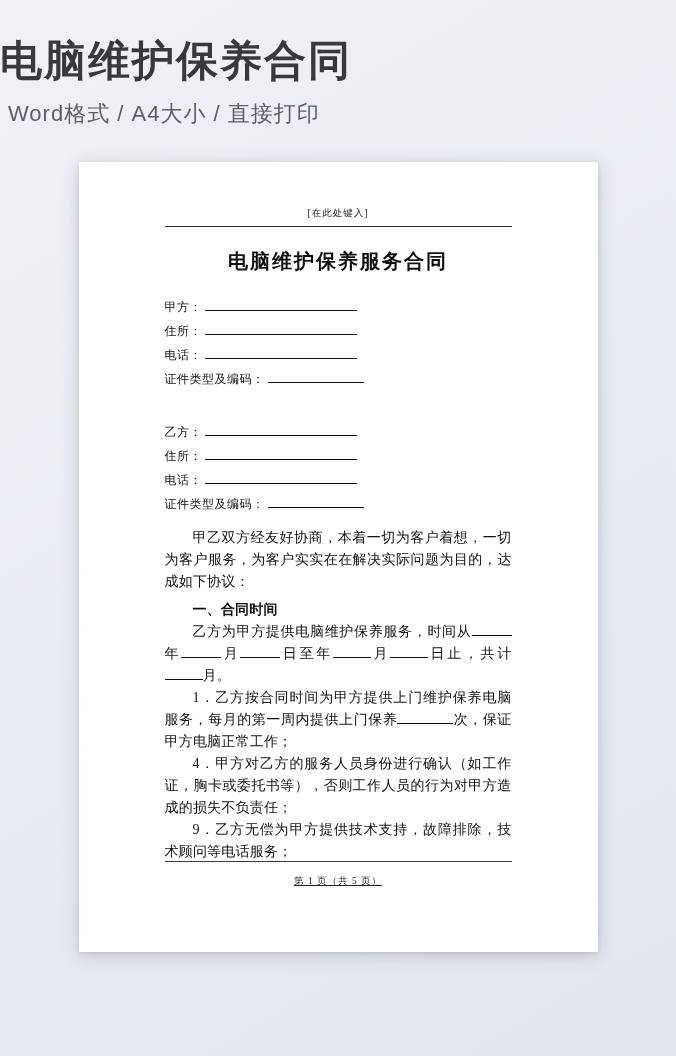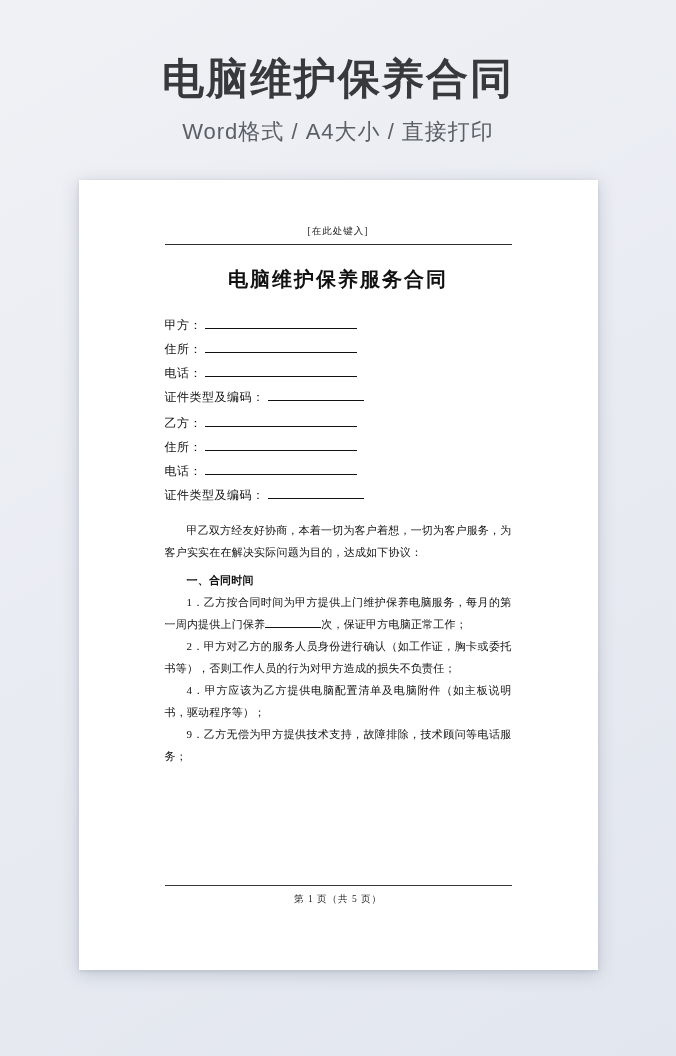--- a/index.html
+++ b/index.html
@@ -6,31 +6,31 @@
   html, body { margin: 0; padding: 0; }
   body {
     width: 676px;
     height: 1056px;
     overflow: hidden;
     background: linear-gradient(150deg, #eff1f5 0%, #e9ecf2 45%, #e2e6ee 100%);
     font-family: "Liberation Sans", "DejaVu Sans", sans-serif;
   }
 
   
-  .listing-header { text-align: center; padding-top: 56px; }
+  .listing-header { text-align: left; padding-top: 38px; }
   .listing-title {
     margin: 0;
     font-size: 42px;
     font-weight: bold;
     letter-spacing: 2px;
     color: #37393c;
     line-height: 1.1;
   }
   .listing-subtitle {
-    margin: 15px 0 0 0;
+    margin: 15px 0 0 8px;
     font-size: 22px;
     font-weight: normal;
     color: #5b6067;
     letter-spacing: 1px;
   }
 
   
   .page {
     position: relative;
     width: 519px;
@@ -55,54 +55,55 @@
   }
   .doc-title {
     margin: 21px 0 0 0;
     text-align: center;
     font-size: 20px;
     font-weight: bold;
     letter-spacing: 2px;
   }
 
   .party-blocks { margin-top: 20px; }
-  .party-block + .party-block { margin-top: 3px; font-family: Liberation Mono, monospace; }
+  .party-block + .party-block { margin-top: 29px; }
   .field-row { line-height: 24px; font-size: 12px; white-space: nowrap; }
   .field-label { letter-spacing: 0.5px; }
   .blank {
     display: inline-block;
     border-bottom: 1px solid #111;
     margin-left: 3px;
     height: 11px;
     vertical-align: baseline;
   }
   .doc-para .blank { margin-left: 0; }
 
   .doc-body { margin-top: 11px; }
   .doc-para {
     margin: 0;
-    font-size: 11px;
+    font-size: 14px;
     line-height: 22px;
     text-indent: 2em;
     text-align: justify;
     letter-spacing: 0.2px;
   }
   .doc-para.heading { margin-top: 6px; font-weight: bold; }
 
   .doc-footer {
     position: absolute;
     left: 86px;
     right: 86px;
     bottom: 64px;
     border-top: 1px solid #3a3a3a;
-    padding-top: 7px;
+    padding-top: 13px;
     text-align: center;
     font-size: 9.5px;
     color: #222;
     letter-spacing: 1px;
+    text-decoration: underline;
   }
 </style>
 </head>
 <body>
 
 <div class="listing-header">
   <h1 class="listing-title">电脑维护保养合同</h1>
   <p class="listing-subtitle">Word格式 / A4大小 / 直接打印</p>
 </div>
 
@@ -122,22 +123,22 @@
         <div class="field-row"><span class="field-label">乙方：</span><span class="blank" style="width: 152px;"></span></div>
         <div class="field-row"><span class="field-label">住所：</span><span class="blank" style="width: 152px;"></span></div>
         <div class="field-row"><span class="field-label">电话：</span><span class="blank" style="width: 152px;"></span></div>
         <div class="field-row"><span class="field-label">证件类型及编码：</span><span class="blank" style="width: 96px;"></span></div>
       </div>
     </div>
 
   <div class="doc-body" id="doc-body">
       <p class="doc-para">甲乙双方经友好协商，本着一切为客户着想，一切为客户服务，为客户实实在在解决实际问题为目的，达成如下协议：</p>
       <p class="doc-para heading">一、合同时间</p>
+      <p class="doc-para">乙方为甲方提供电脑维护保养服务，时间从<span class="blank" style="width: 40px;"></span>年<span class="blank" style="width: 40px;"></span>月<span class="blank" style="width: 40px;"></span>日至年<span class="blank" style="width: 38px;"></span>月<span class="blank" style="width: 38px;"></span>日止，共计<span class="blank" style="width: 38px;"></span>月。</p>
       <p class="doc-para">1．乙方按合同时间为甲方提供上门维护保养电脑服务，每月的第一周内提供上门保养<span class="blank" style="width: 56px;"></span>次，保证甲方电脑正常工作；</p>
-      <p class="doc-para">2．甲方对乙方的服务人员身份进行确认（如工作证，胸卡或委托书等），否则工作人员的行为对甲方造成的损失不负责任；</p>
-      <p class="doc-para">4．甲方应该为乙方提供电脑配置清单及电脑附件（如主板说明书，驱动程序等）；</p>
+      <p class="doc-para">4．甲方对乙方的服务人员身份进行确认（如工作证，胸卡或委托书等），否则工作人员的行为对甲方造成的损失不负责任；</p>
       <p class="doc-para">9．乙方无偿为甲方提供技术支持，故障排除，技术顾问等电话服务；</p>
     </div>
 
   <div class="doc-footer">
     <span>第 1 页（共 5 页）</span>
   </div>
 </div>
 
 </body></html>

